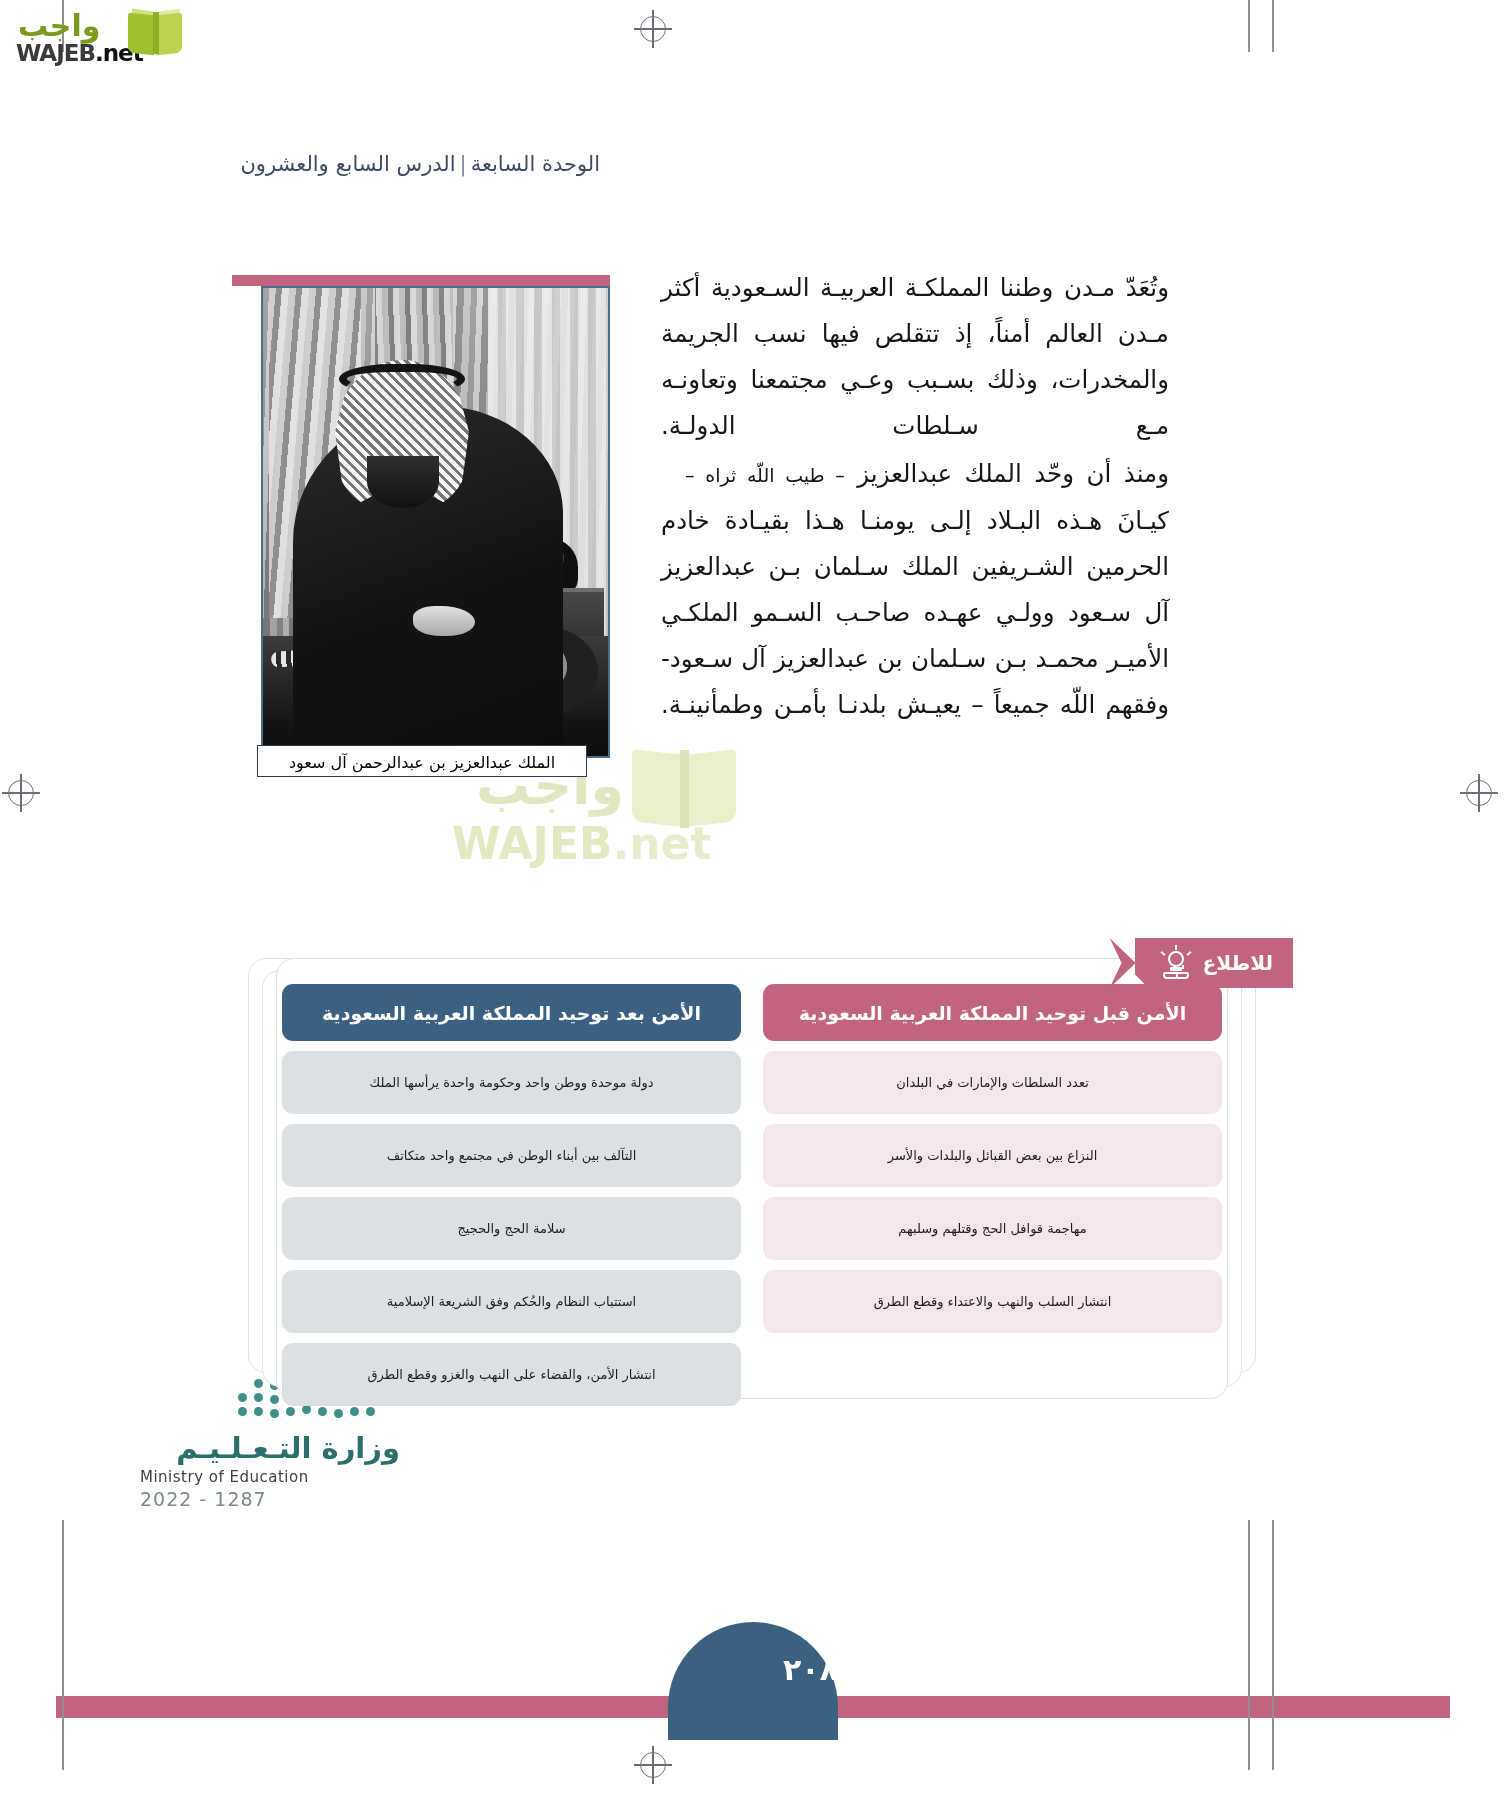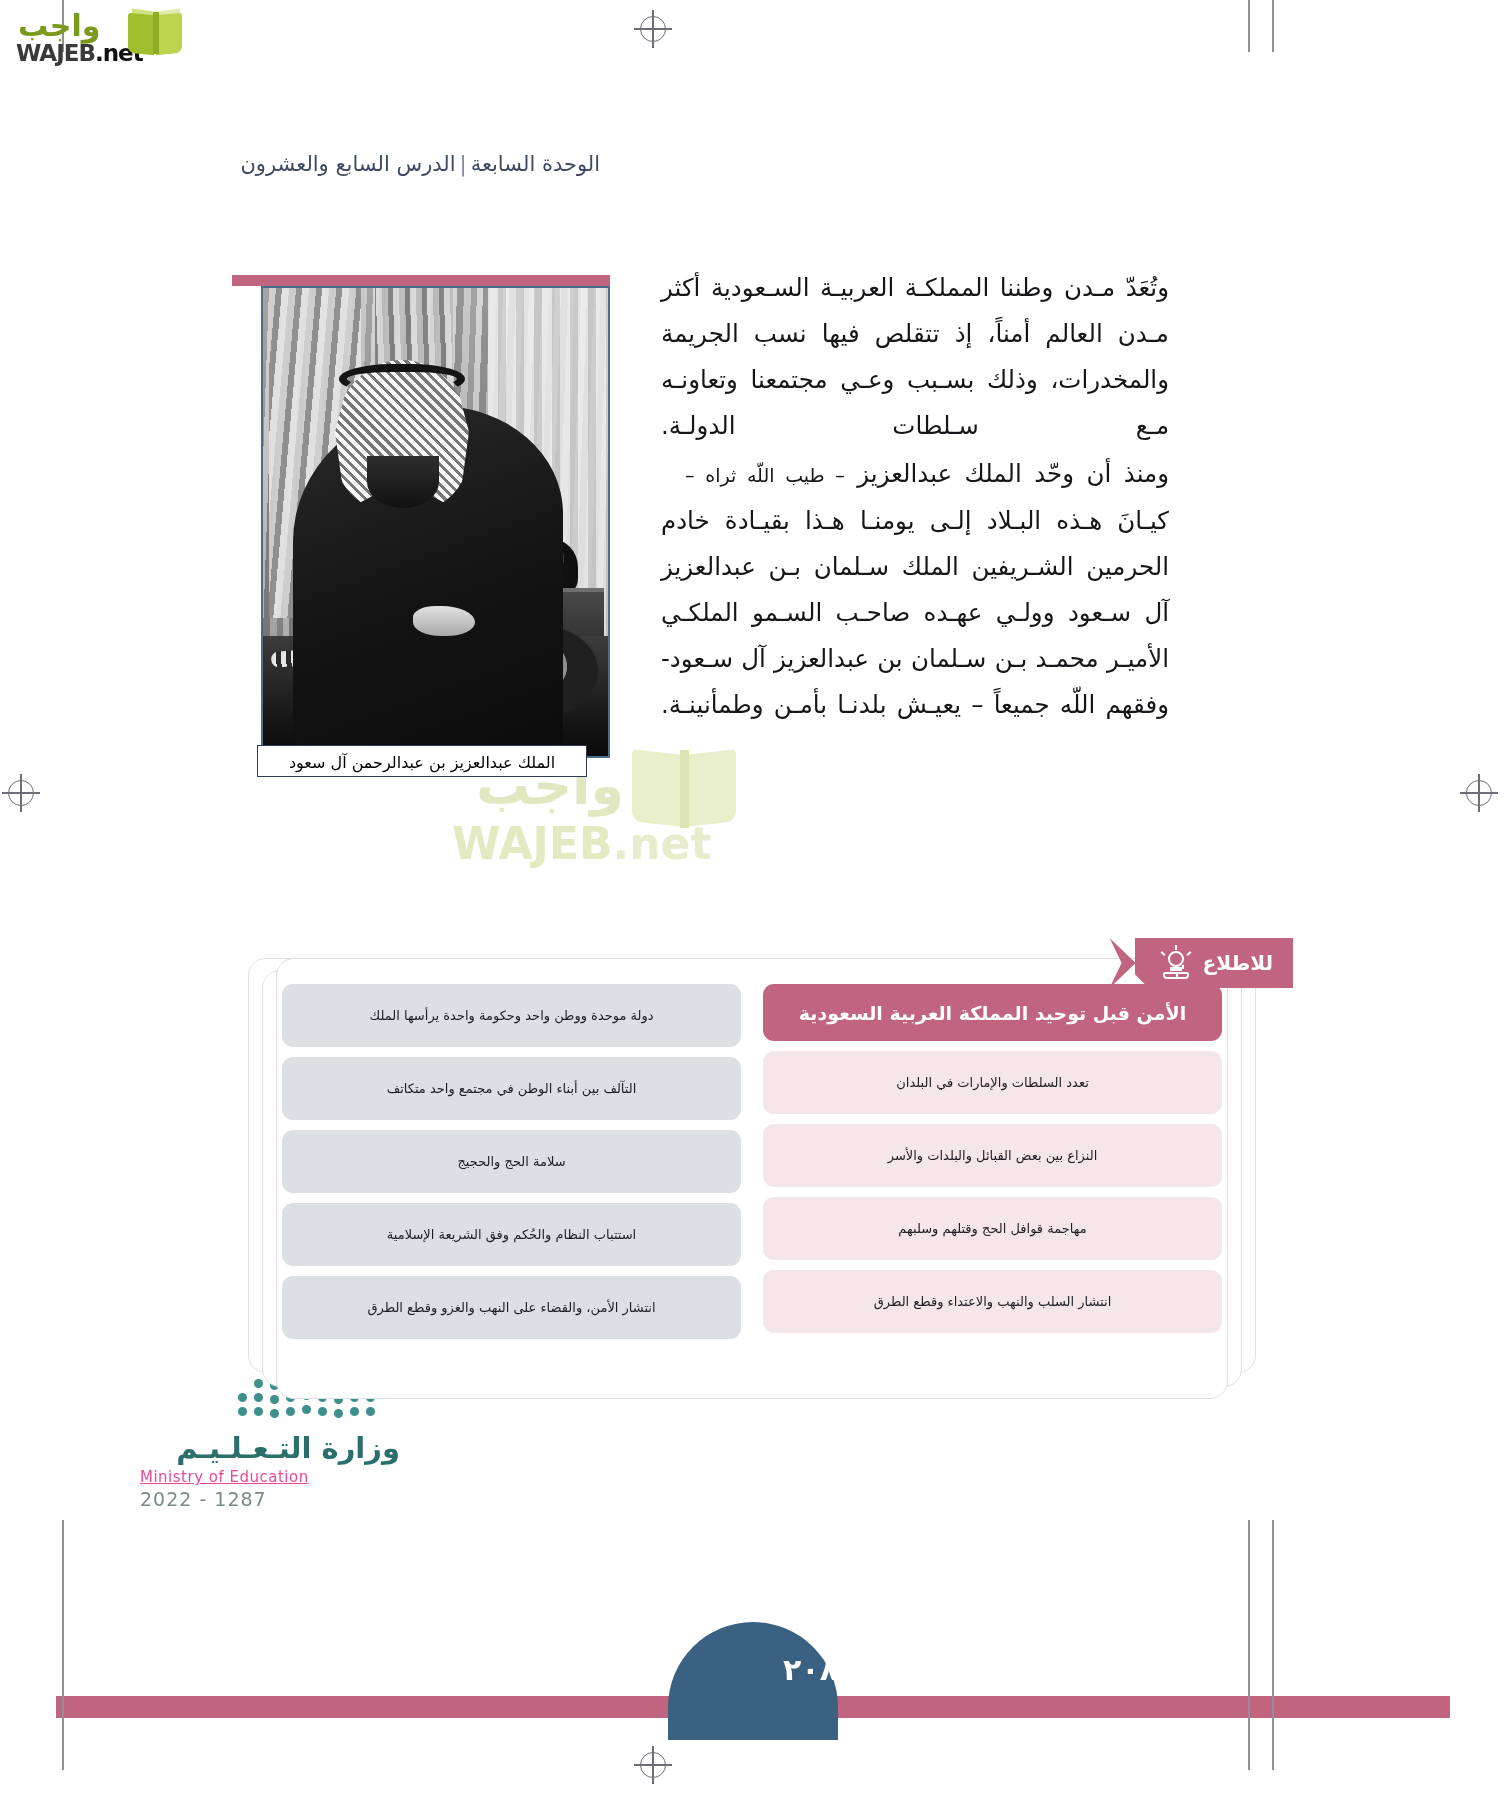--- a/index.html
+++ b/index.html
@@ -421,21 +421,21 @@
   .moe-logo { position: absolute; left: 140px; bottom: 290px; width: 260px; z-index: 10; }
   .moe-dots { width: 170px; height: 60px; position: relative; margin-left: 16px; }
   .moe-dots i {
     position: absolute; width: 9px; height: 9px; border-radius: 50%;
     background: #3f8f8a;
   }
   .moe-ar {
     margin-top: 8px; font-size: 29px; font-weight: bold; color: #2a6f6b;
     direction: rtl; letter-spacing: 1px;
   }
-  .moe-en { margin-top: 3px; font-size: 15px; color: #ec4899; letter-spacing: .5px; direction: ltr; text-decoration: underline; }
+  .moe-en { margin-top: 3px; font-size: 15px; color: #404040; letter-spacing: .5px; direction: ltr; }
   .moe-yr { margin-top: 2px; font-size: 19px; color: #7a8a8a; letter-spacing: 1px; direction: ltr; }
 </style>
 </head>
 <body>
 
 <div class="deco-diamonds">
   
   
   
   
@@ -548,20 +548,21 @@
 
     <div class="col">
       <div class="col-head pink">الأمن قبل توحيد المملكة العربية السعودية</div>
       <div class="cell pink">تعدد السلطات والإمارات في البلدان</div>
       <div class="cell pink">النزاع بين بعض القبائل والبلدات والأسر</div>
       <div class="cell pink">مهاجمة قوافل الحج وقتلهم وسلبهم</div>
       <div class="cell pink">انتشار السلب والنهب والاعتداء وقطع الطرق</div>
     </div>
 
     <div class="col">
+      <div class="col-head blue">الأمن بعد توحيد المملكة العربية السعودية</div>
       <div class="cell gray">دولة موحدة ووطن واحد وحكومة واحدة يرأسها الملك</div>
       <div class="cell gray">التآلف بين أبناء الوطن في مجتمع واحد متكاتف</div>
       <div class="cell gray">سلامة الحج والحجيج</div>
       <div class="cell gray">استتباب النظام والحُكم وفق الشريعة الإسلامية</div>
       <div class="cell gray">انتشار الأمن، والقضاء على النهب والغزو وقطع الطرق</div>
     </div>
 
   </div>
 </div>
 

